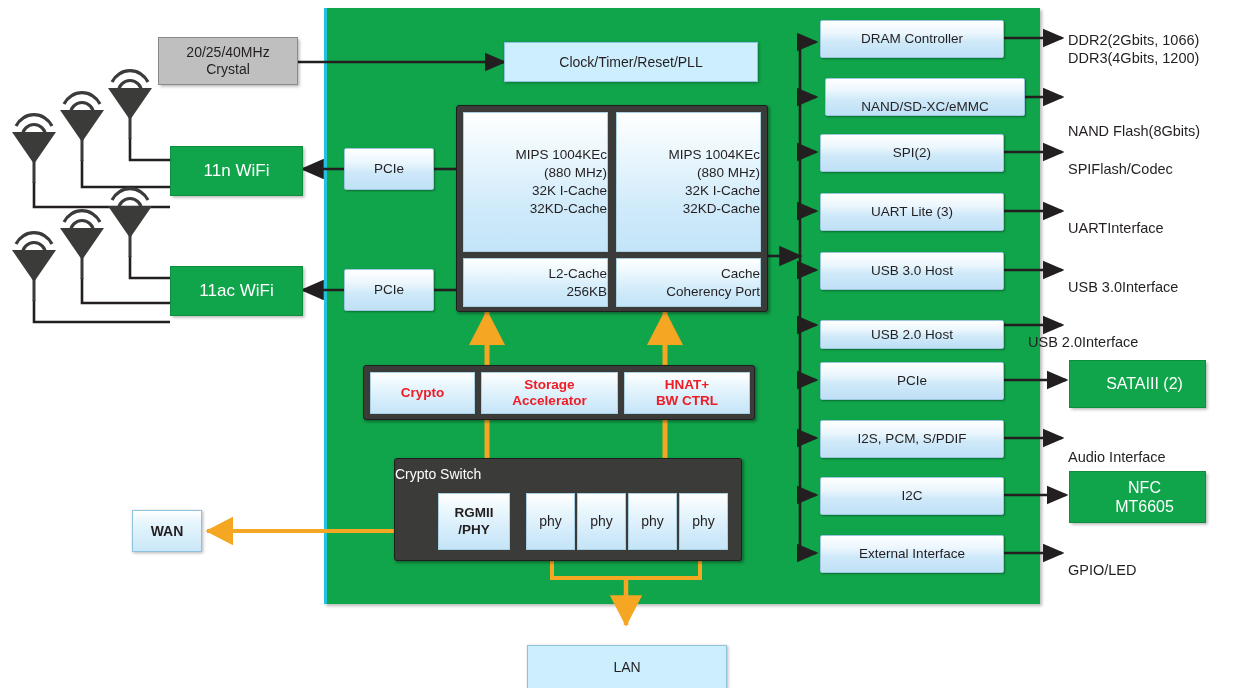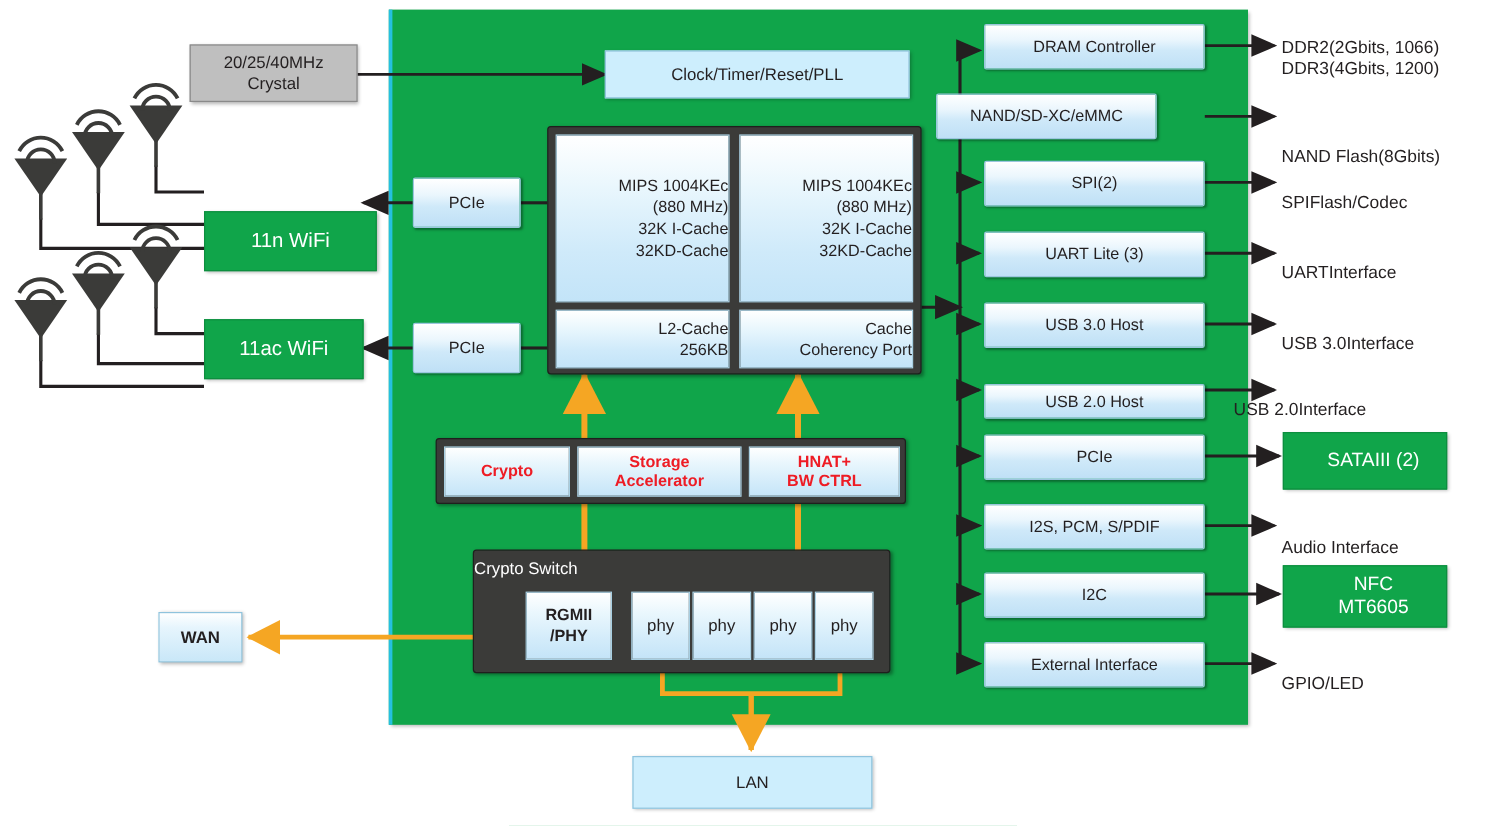--- a/index.html
+++ b/index.html
@@ -256,32 +256,32 @@
         <path d="M22.5,76 A11.5,11.5 0 0 1 45.5,76" fill="none" stroke-width="3.2"></path>
       </g>
     </g>
   </svg>
 
   <div class="abs" id="crystal" style="left:158px; top:37px; width:140px; height:48px;">
     <span style="white-space:pre-line">20/25/40MHz
 Crystal</span>
   </div>
 
-  <div class="abs greenbox" style="left:170px; top:146px; width:144px; height:50px;margin-top:30px;">
+  <div class="abs greenbox" style="left:170px; top:146px; width:133px; height:50px;">
     <span>11n WiFi</span>
   </div>
   <div class="abs greenbox" style="left:170px; top:266px; width:133px; height:50px;">
     <span>11ac WiFi</span>
   </div>
 
   <div class="abs flatblue grad" style="left:132px; top:510px; width:70px; height:42px; font-weight:bold; font-size:14px;">
     <span>WAN</span>
   </div>
 
-  <div class="abs flatblue" style="left:527px; top:630px; width:200px; height:44px;">
+  <div class="abs flatblue" style="left:527px; top:645px; width:200px; height:44px;">
     <span>LAN</span>
   </div>
 
   <div class="abs flatblue" style="left:504px; top:42px; width:254px; height:40px;">
     <span>Clock/Timer/Reset/PLL</span>
   </div>
 
   <div class="abs periph" style="left:344px; top:148px; width:90px; height:42px;">
     <span>PCIe</span>
   </div>
@@ -344,21 +344,21 @@
       <span>phy</span>
     </div>
     <div class="phycell" style="left:284px; top:34px; width:49px; height:57px;">
       <span>phy</span>
     </div>
   </div>
 
   <div class="abs periph" style="left:820px; top:20px; width:184px; height:38px;">
     <span>DRAM Controller</span>
   </div>
-  <div class="abs periph" style="left:780px; top:78px; width:184px; height:38px;">
+  <div class="abs periph" style="left:825px; top:78px; width:200px; height:38px;align-items:flex-end;">
     <span>NAND/SD-XC/eMMC</span>
   </div>
   <div class="abs periph" style="left:820px; top:134px; width:184px; height:38px;">
     <span>SPI(2)</span>
   </div>
   <div class="abs periph" style="left:820px; top:193px; width:184px; height:38px;">
     <span>UART Lite (3)</span>
   </div>
   <div class="abs periph" style="left:820px; top:252px; width:184px; height:38px;">
     <span>USB 3.0 Host</span>

